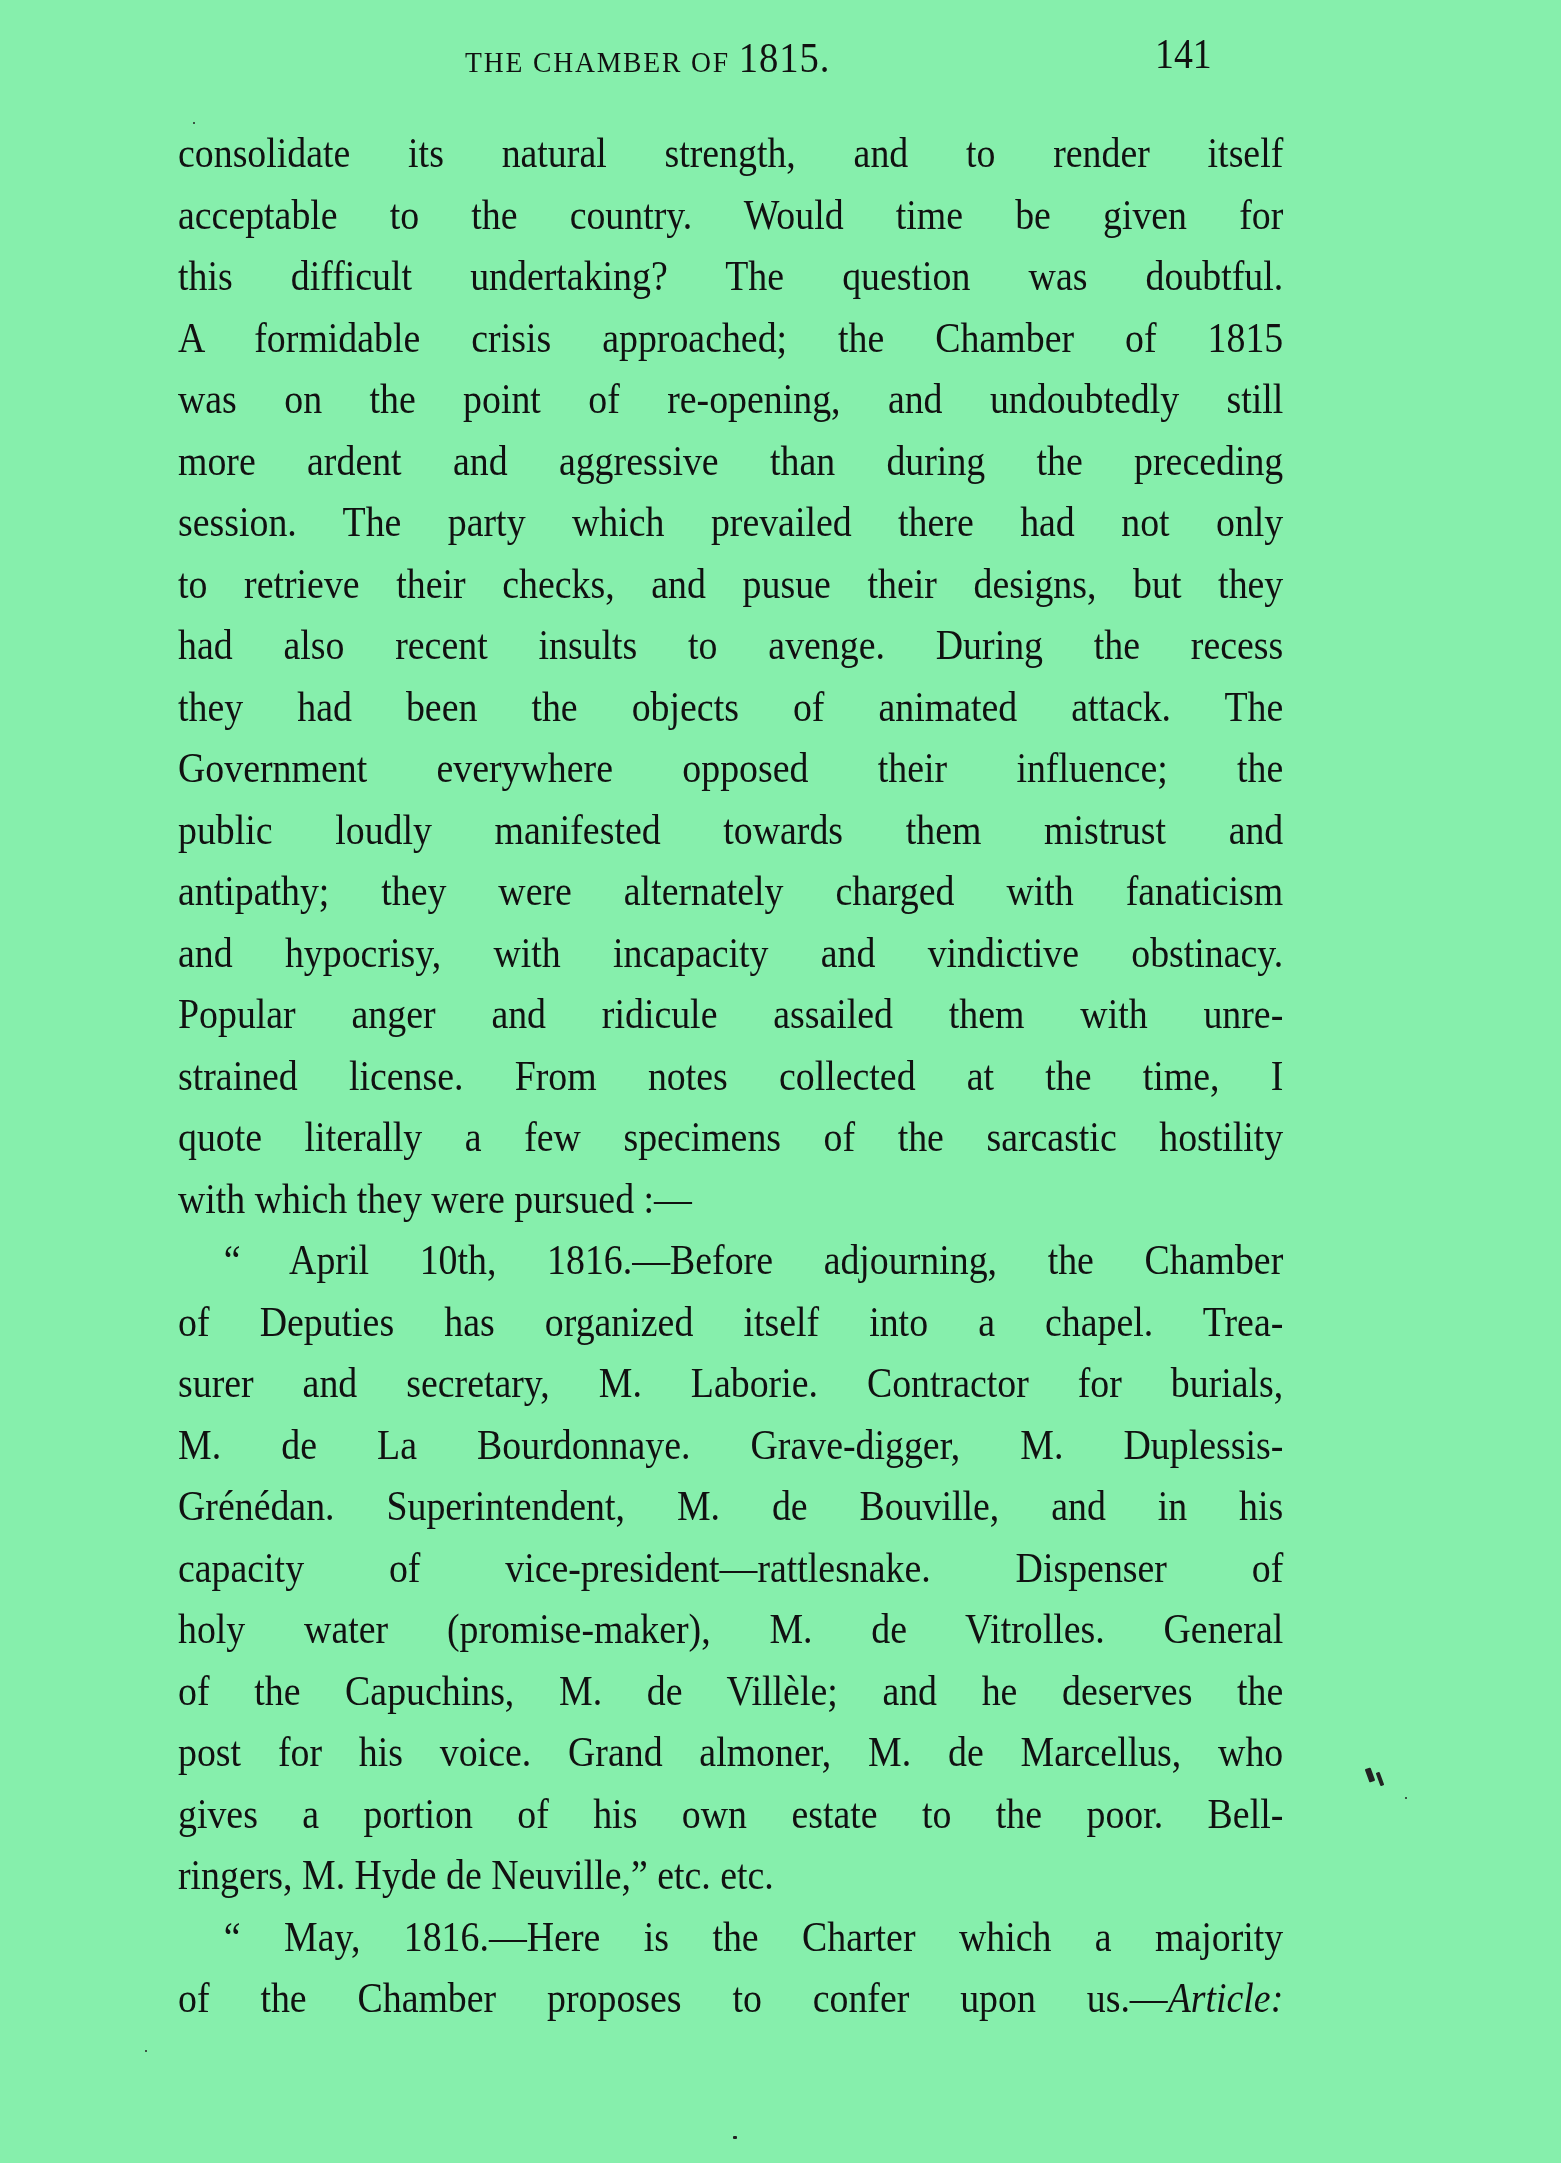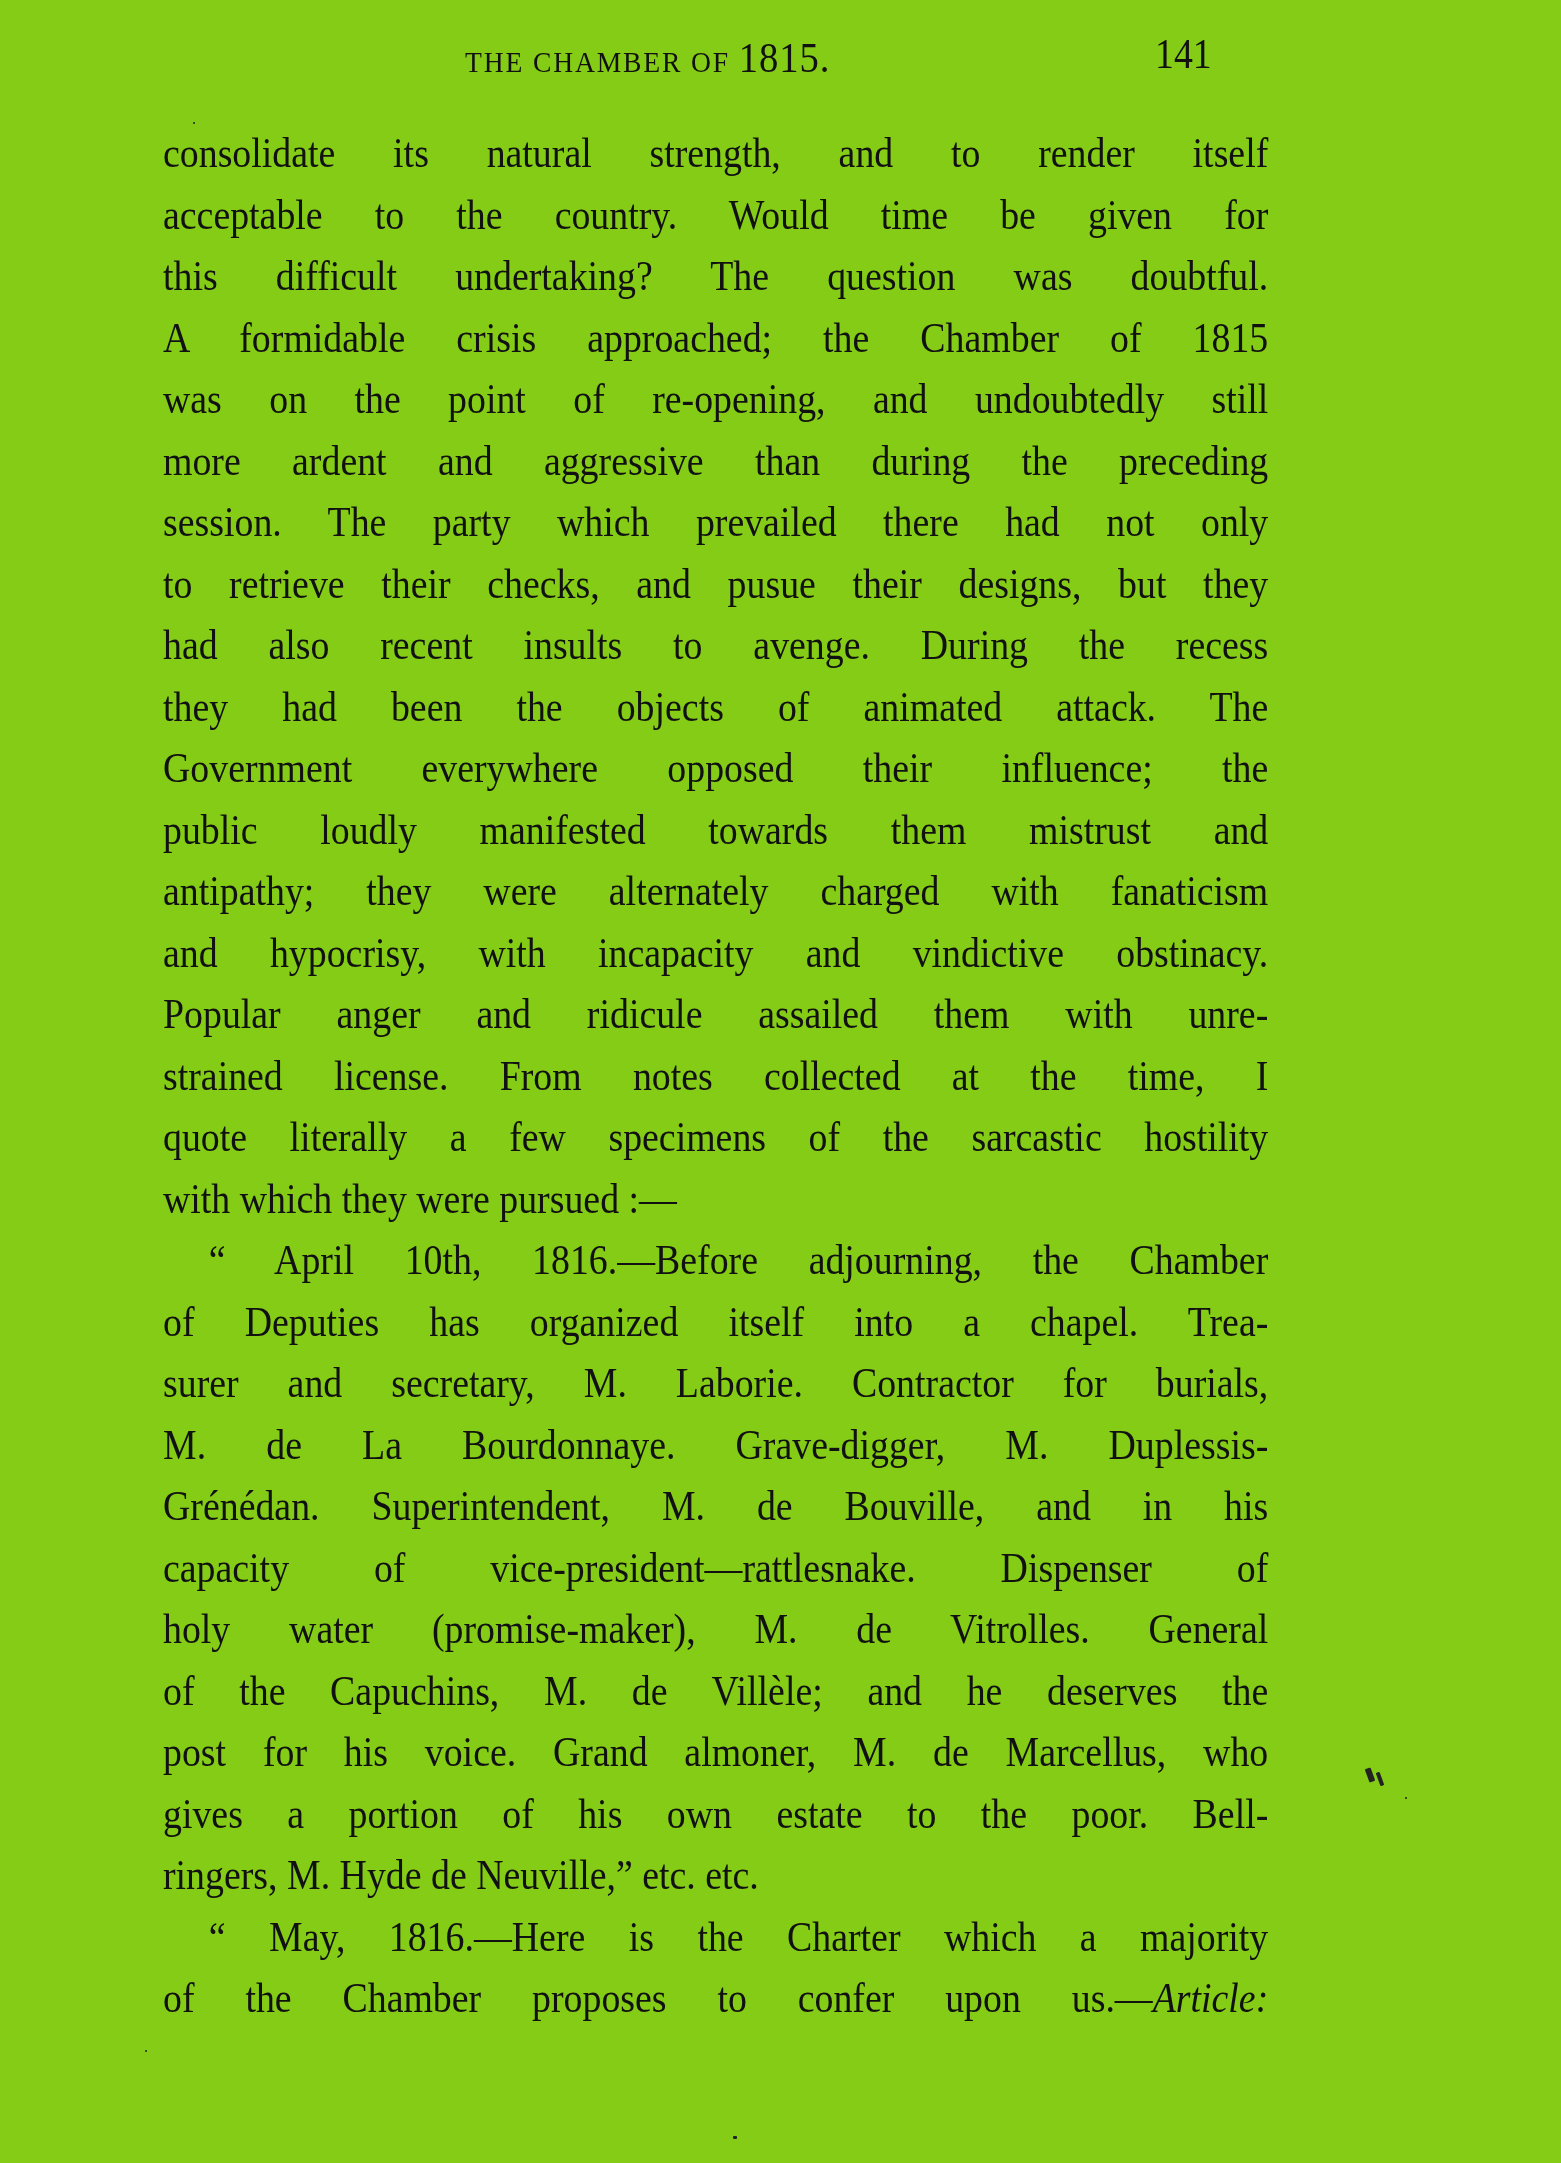--- a/index.html
+++ b/index.html
@@ -13,21 +13,21 @@
       position: relative;
       overflow: hidden;
       font-family: "Liberation Serif", "DejaVu Serif", serif;
       color: #111111;
     }
     .page {
       position: absolute;
       left: 0; top: 0;
       width: 1561px;
       height: 2163px;
-      background: #84cc16;
+      background: #86efac;
     }
     .running-head {
       position: absolute;
       top: 28px;
       left: 0;
       width: 1561px;
       height: 60px;
     }
     .running-title {
       position: absolute;
@@ -48,21 +48,21 @@
     .page-number {
       position: absolute;
       left: 1155px;
       top: 2px;
       font-size: 42px;
       transform: scaleX(0.9);
       transform-origin: left center;
     }
     .body-text {
       position: absolute;
-      left: 163px;
+      left: 178px;
       top: 122px;
       width: 1105px;
     }
     .line {
       display: block;
       height: 61.5px;
       line-height: 61.5px;
       font-size: 43px;
       white-space: nowrap;
       text-align: justify;

